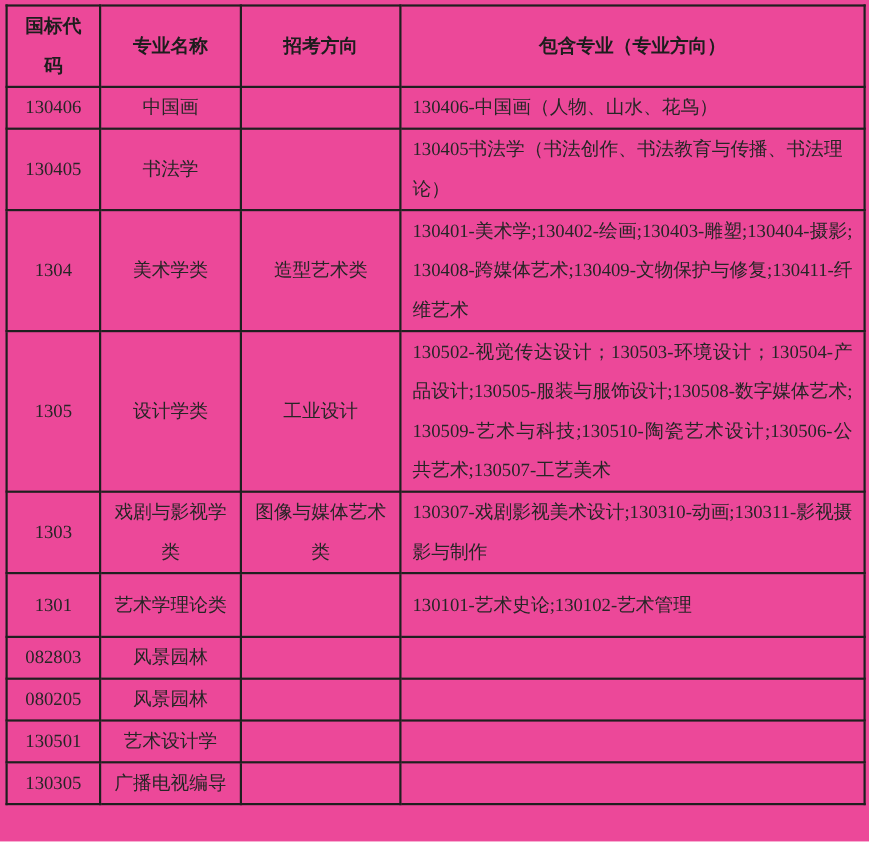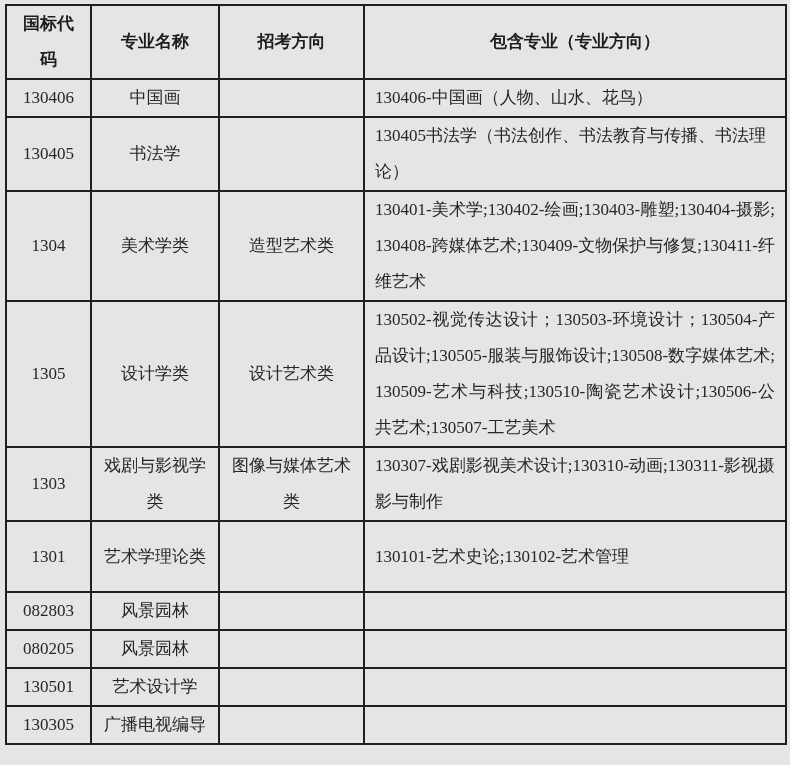--- a/index.html
+++ b/index.html
@@ -4,21 +4,21 @@
 <style>
   html, body {
     margin: 0;
     padding: 0;
     background: #ffffff;
   }
   .page {
     position: relative;
     width: 790px;
     height: 765px;
-    background: #e5e5e5;
+    background: #ec4899;
     font-family: "Liberation Serif", "DejaVu Serif", serif;
     color: #262626;
     overflow: hidden;
   }
   table.majors {
     position: absolute;
     left: 5px;
     top: 4px;
     width: 780px;
     border-collapse: collapse;
@@ -54,21 +54,21 @@
   }
   table.majors td.center { text-align: left; }
 
   
   thead tr            { height: 73px; }
   tbody tr:nth-child(1)  { height: 35px; }
   tbody tr:nth-child(2)  { height: 74px; }
   tbody tr:nth-child(3)  { height: 110px; }
   tbody tr:nth-child(4)  { height: 140px; }
   tbody tr:nth-child(5)  { height: 73px; }
-  tbody tr:nth-child(6)  { height: 71px; }
+  tbody tr:nth-child(6)  { height: 58px; }
   tbody tr:nth-child(7)  { height: 35px; }
   tbody tr:nth-child(8)  { height: 35px; }
   tbody tr:nth-child(9)  { height: 36px; }
   tbody tr:nth-child(10) { height: 37px; }
   tbody tr:nth-child(11) { height: 38px; }
 </style>
 </head>
 <body>
 
 <div class="page">
@@ -102,21 +102,21 @@
   </tr>
         <tr>
     <td>1304</td>
     <td>美术学类</td>
     <td>造型艺术类</td>
     <td class="justify">130401-美术学;130402-绘画;130403-雕塑;130404-摄影;130408-跨媒体艺术;130409-文物保护与修复;130411-纤维艺术</td>
   </tr>
         <tr>
     <td>1305</td>
     <td>设计学类</td>
-    <td>设计艺术类</td>
+    <td>工业设计</td>
     <td class="justify">130502-视觉传达设计；130503-环境设计；130504-产品设计;130505-服装与服饰设计;130508-数字媒体艺术;130509-艺术与科技;130510-陶瓷艺术设计;130506-公共艺术;130507-工艺美术</td>
   </tr>
         <tr>
     <td>1303</td>
     <td>戏剧与影视学类</td>
     <td>图像与媒体艺术类</td>
     <td class="center">130307-戏剧影视美术设计;130310-动画;130311-影视摄影与制作</td>
   </tr>
         <tr>
     <td>1301</td>

